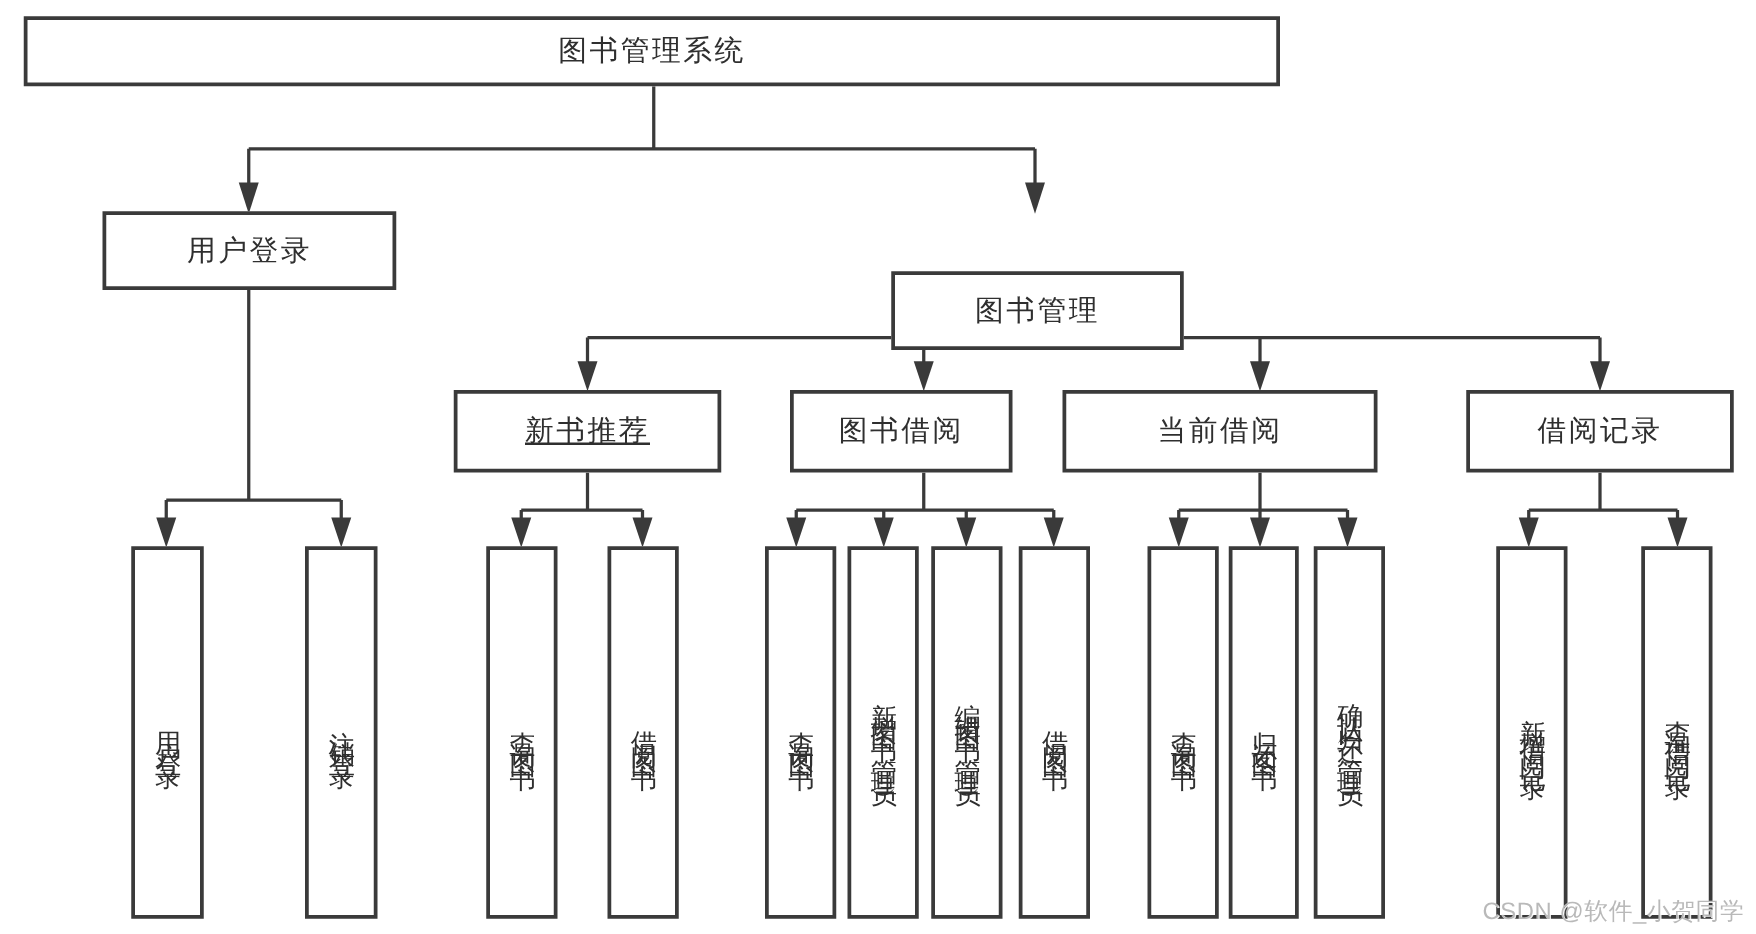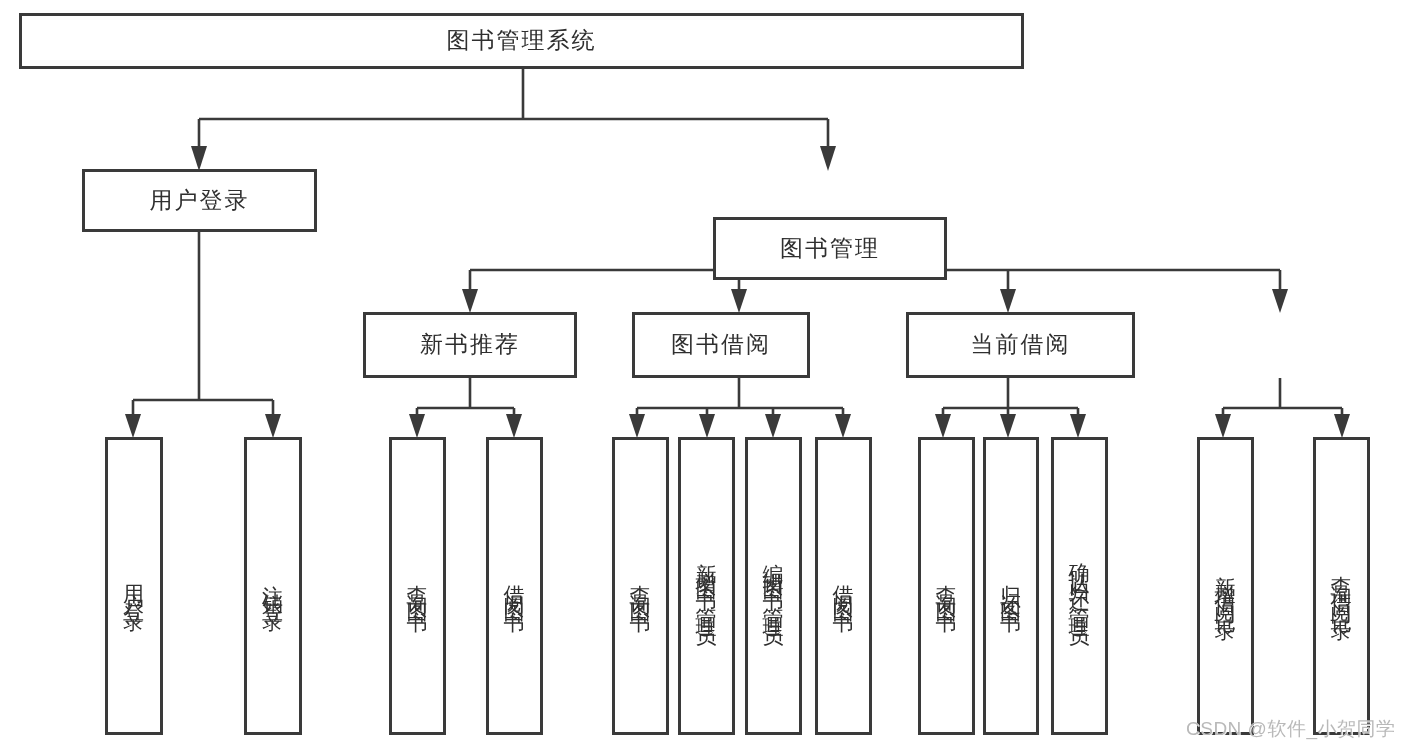--- a/index.html
+++ b/index.html
@@ -138,28 +138,31 @@
     <span class="node-label">图书管理系统</span>
   </div>
 
   <div class="node" style="left:82px; top:169px; width:235px; height:63px;">
     <span class="node-label">用户登录</span>
   </div>
   <div class="node" style="left:713px; top:169px; width:234px; height:63px;margin-top:48px;">
     <span class="node-label">图书管理</span>
   </div>
 
-  <div class="node" style="left:363px; top:312px; width:214px; height:66px;">
+  <div class="node" style="left:363px; top:312px; width:214px; height:66px;text-decoration:underline;">
     <span class="node-label">新书推荐</span>
   </div>
   <div class="node" style="left:632px; top:312px; width:178px; height:66px;">
     <span class="node-label">图书借阅</span>
   </div>
-  <div class="node" style="left:906px; top:312px; width:229px; height:66px;">
+  <div class="node" style="left:850px; top:312px; width:252px; height:66px;">
     <span class="node-label">当前借阅</span>
+  </div>
+  <div class="node" style="left:1173px; top:312px; width:214px; height:66px;">
+    <span class="node-label">借阅记录</span>
   </div>
 
   <div class="node leaf" style="left:105px; top:437px; width:58px; height:298px;">
     <span class="node-label">用户登录</span>
   </div>
   <div class="node leaf" style="left:244px; top:437px; width:58px; height:298px;">
     <span class="node-label">注销登录</span>
   </div>
 
   <div class="node leaf" style="left:389px; top:437px; width:57px; height:298px;">

